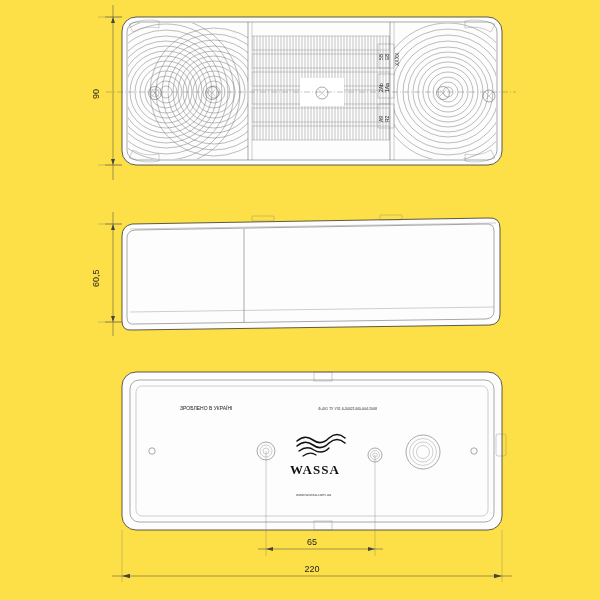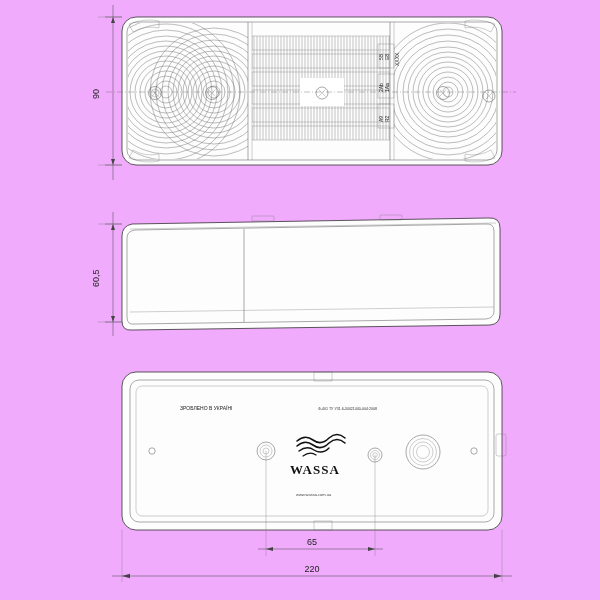--- a/index.html
+++ b/index.html
@@ -8,21 +8,21 @@
     background: #ffffff;
   }
   body {
     font-family: "Liberation Sans", sans-serif;
     color: #1a1a1a;
   }
   #stage {
     position: relative;
     width: 600px;
     height: 600px;
-    background: #f0abfc;
+    background: #fde047;
     overflow: hidden;
   }
   .svgwrap {
     position: absolute;
     left: 0;
     top: 0;
     width: 600px;
     height: 600px;
   }
   svg {

